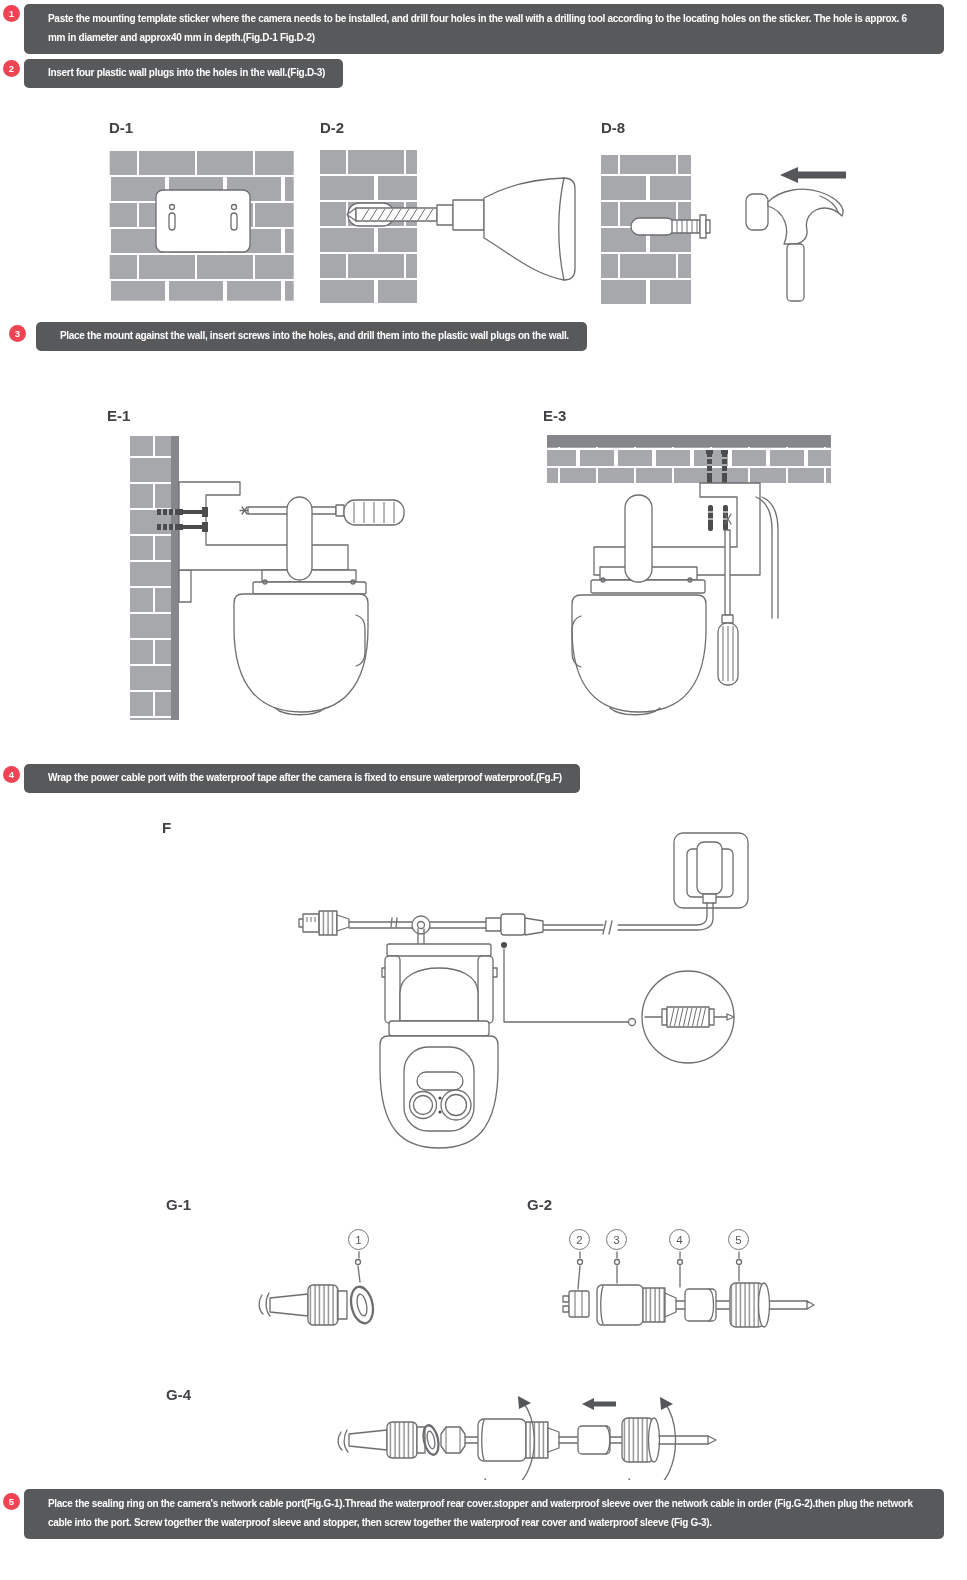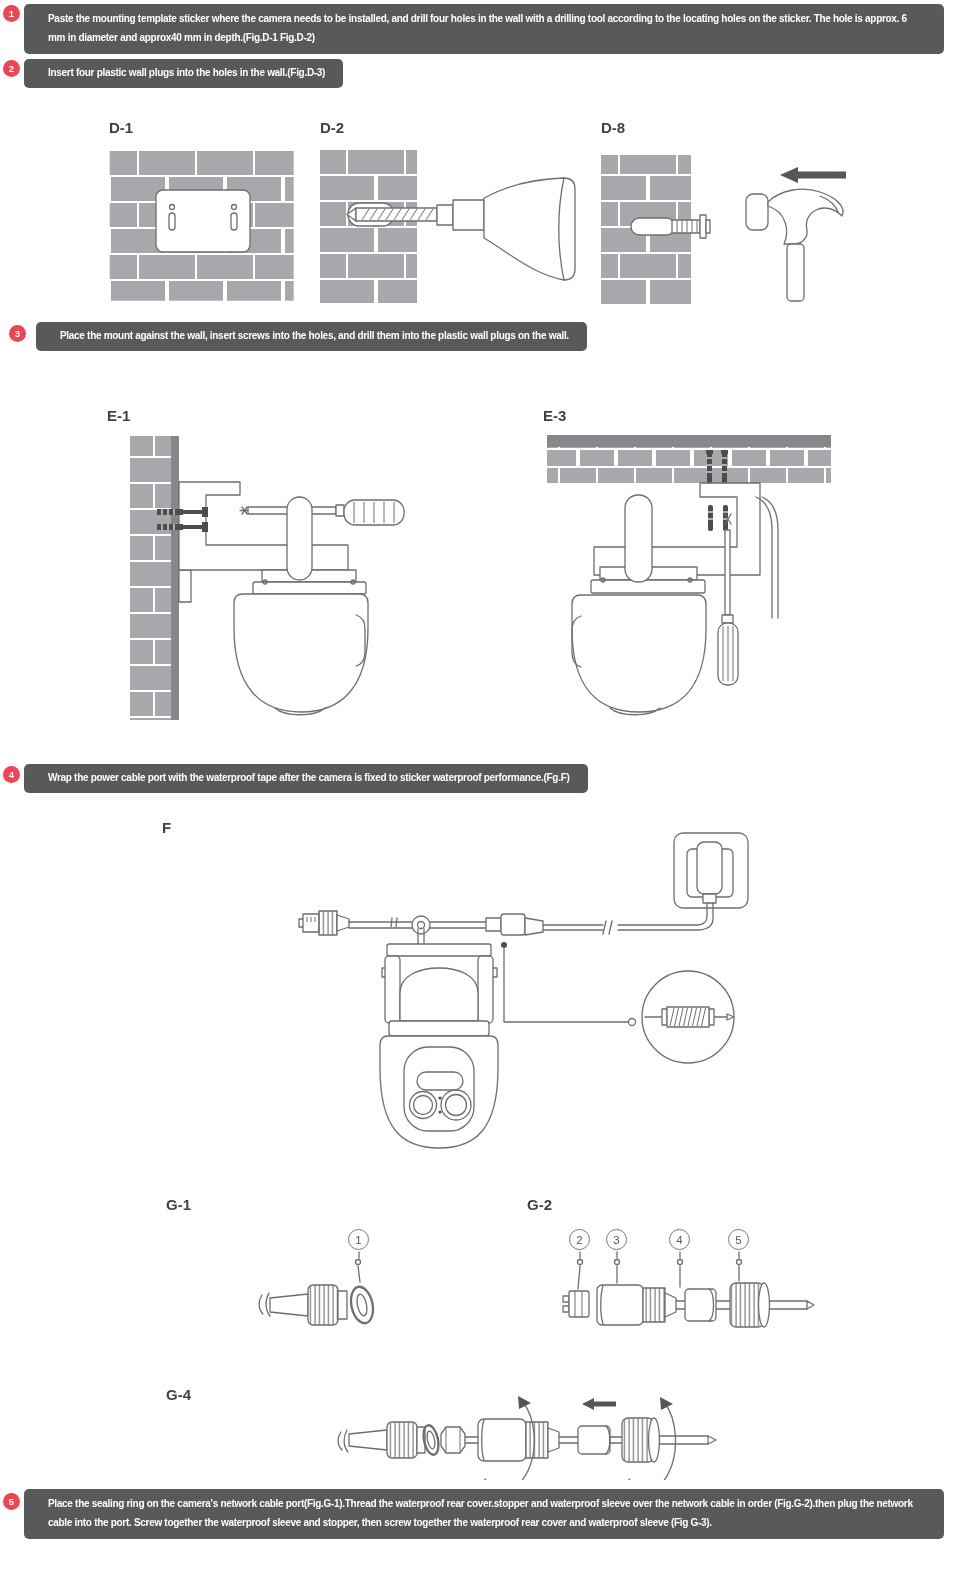--- a/index.html
+++ b/index.html
@@ -226,21 +226,21 @@
         <circle cx="150" cy="150" r="2" class="s"></circle>
         <path d="M41,165 H157 C163,165 166,168 166,174 L166,199 C166,259 139,282 99,282 C59,282 32,259 32,199 L32,174 C32,168 35,165 41,165 Z" class="wf"></path>
         <path d="M41,186 C34,188 32,194 32,201 L32,222 C32,229 34,235 41,237" class="s"></path>
         <path d="M70,278 C80,287 110,287 120,278" class="s"></path>
       </g>
       <rect x="85" y="65" width="27" height="87" rx="13" class="wf"></rect>
     </svg>
   </div>
 
   <div class="badge" style="left:3px;top:766px">4</div>
-  <div class="banner fit" style="left:24px;top:764px">Wrap the power cable port with the waterproof tape after the camera is fixed to sticker waterproof performance.(Fg.F)</div>
+  <div class="banner fit" style="left:24px;top:764px">Wrap the power cable port with the waterproof tape after the camera is fixed to ensure waterproof waterproof.(Fg.F)</div>
 
   <div class="fig-label" style="left:162px;top:806px">F</div>
 
   <div class="figure" style="left:290px;top:825px">
     <svg width="460" height="330" viewBox="0 0 460 330">
       <g>
         <rect x="384" y="8" width="74" height="75" rx="9" class="wf"></rect>
         <rect x="397" y="24" width="46" height="48" rx="5" class="wf"></rect>
         <rect x="407" y="17" width="25" height="52" rx="7" class="wf"></rect>
         <rect x="413" y="69" width="13" height="9" class="wf"></rect>

